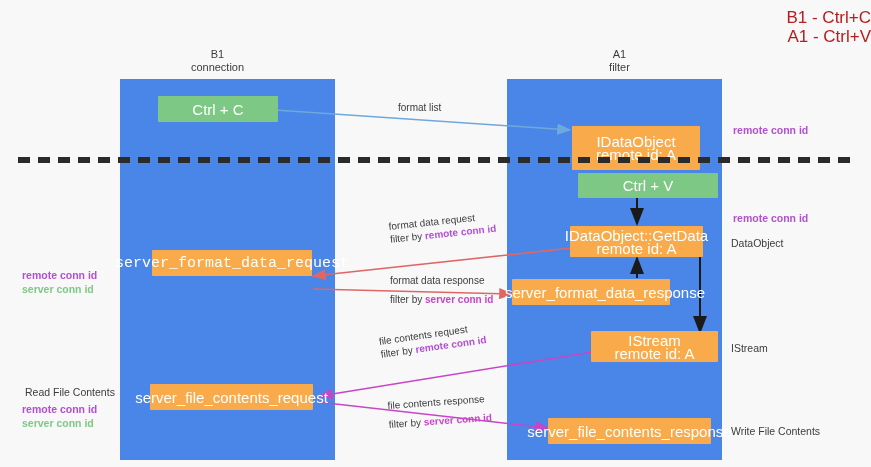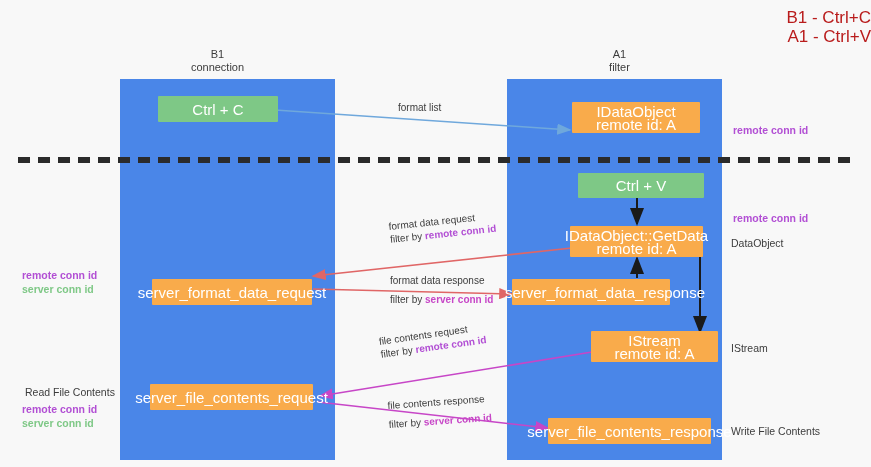--- a/index.html
+++ b/index.html
@@ -138,32 +138,32 @@
     <path d="M 637 278 L 637 258" stroke="#1a1a1a" stroke-width="2" fill="none" marker-end="url(#ah-blk)"></path>
 
     <line x1="592" y1="352" x2="320" y2="396" stroke="#c746c7" stroke-width="1.6" marker-end="url(#ah-mag)"></line>
 
     <line x1="318" y1="402" x2="548" y2="428" stroke="#c746c7" stroke-width="1.6" marker-end="url(#ah-mag)"></line>
   </svg>
 
   <div class="node green" style="left:158px; top:96px; width:120px; height:26px;">
     <span>Ctrl + C</span>
   </div>
-  <div class="node orange" style="left:152px; top:279px; width:160px; height:26px;">
+  <div class="node orange" style="left:152px; top:250px; width:160px; height:26px;font-family:Liberation Mono, monospace;">
     <span>server_format_data_request</span>
   </div>
   <div class="node orange" style="left:150px; top:384px; width:163px; height:26px;text-align:center;">
     <span>server_file_contents_request</span>
   </div>
 
-  <div class="node orange" style="left:572px; top:102px; width:128px; height:31px;">
+  <div class="node orange" style="left:572px; top:126px; width:128px; height:44px;">
     <span>IDataObject</span>
     <span class="l2">remote id: A</span>
   </div>
-  <div class="node green" style="left:578px; top:173px; width:126px; height:25px;">
+  <div class="node green" style="left:578px; top:173px; width:140px; height:25px;">
     <span>Ctrl + V</span>
   </div>
   <div class="node orange" style="left:570px; top:226px; width:133px; height:31px;">
     <span>IDataObject::GetData</span>
     <span class="l2">remote id: A</span>
   </div>
   <div class="node orange" style="left:512px; top:279px; width:158px; height:26px;padding-left:28px;">
     <span>server_format_data_response</span>
   </div>
   <div class="node orange" style="left:591px; top:331px; width:127px; height:31px;">

